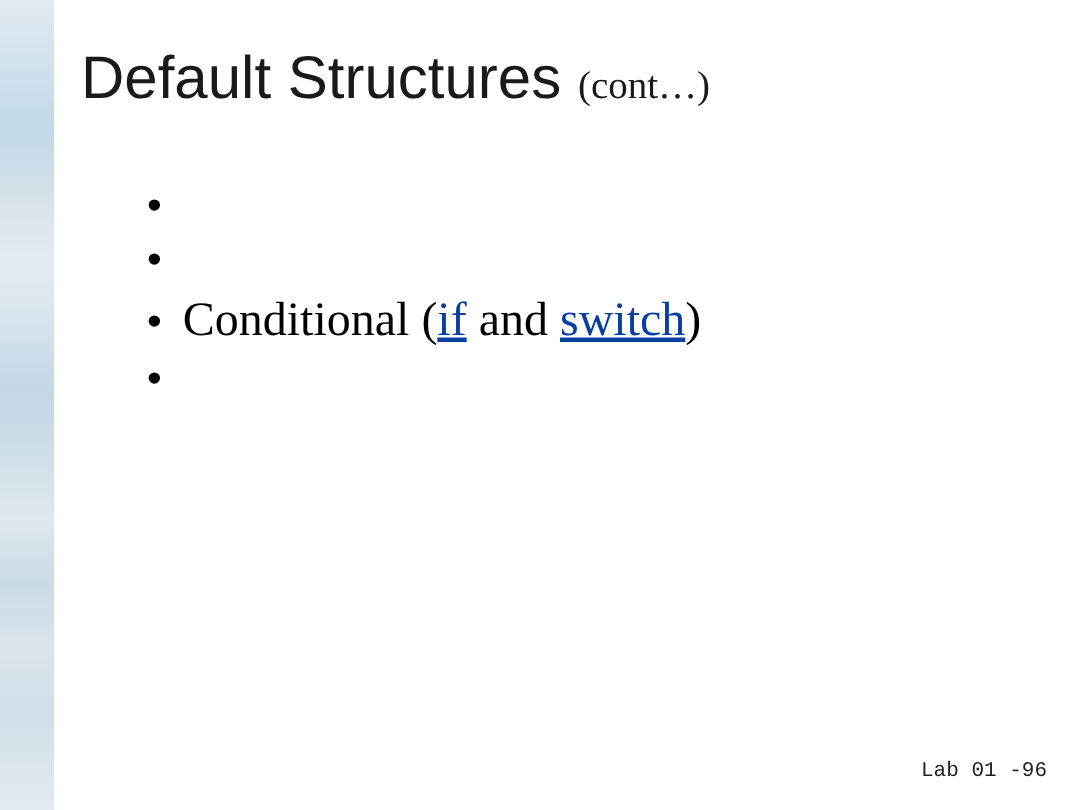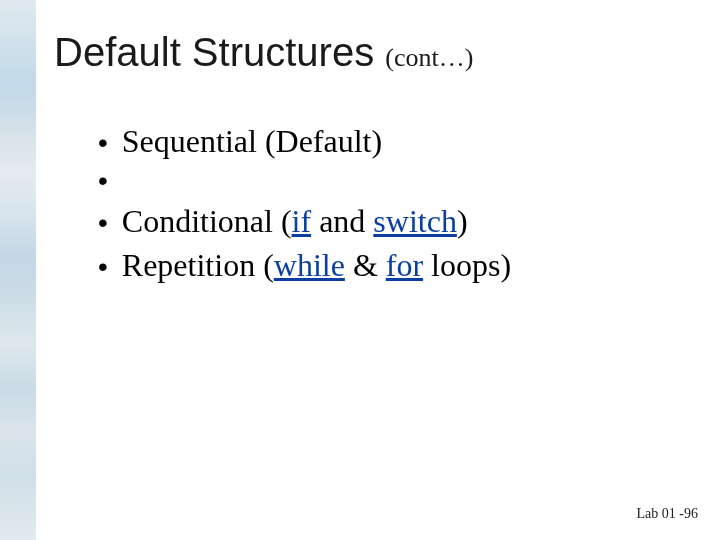--- a/index.html
+++ b/index.html
@@ -66,56 +66,52 @@
   }
   .kw {
     color: #0a3ea0;
     text-decoration: underline;
     text-decoration-color: #0a3ea0;
   }
   .footer {
     position: absolute;
     right: 22px;
     bottom: 18px;
-    font-family: Liberation Serif, serif;
+    font-family: Liberation Mono, monospace;
     font-size: 14px;
     color: #222;
     margin-top: 12px;
   }
 </style>
 </head>
 <body>
 
 <div class="sidebar"></div>
 
 <div class="title">
   <span>Default Structures</span>
   <span class="title-sub">(cont…)</span>
 </div>
 
 <div class="bullets">
 
   <div class="bullet-row">
     <span class="dot">•</span>
-    <span class="bullet-text">Sequential (Default)</span>
   </div>
 
   <div class="bullet-row">
     <span class="dot">•</span>
   </div>
 
   <div class="bullet-row">
     <span class="dot">•</span>
     <span class="bullet-text">
       <span>Conditional (</span><span class="kw">if</span><span> and </span><span class="kw">switch</span><span>)</span>
     </span>
   </div>
 
   <div class="bullet-row">
     <span class="dot">•</span>
-    <span class="bullet-text">
-      <span>Repetition (</span><span class="kw">while</span><span> &amp; </span><span class="kw">for</span><span> loops)</span>
-    </span>
   </div>
 
 </div>
 
 <div class="footer">Lab 01 -96</div>
 
 </body></html>

